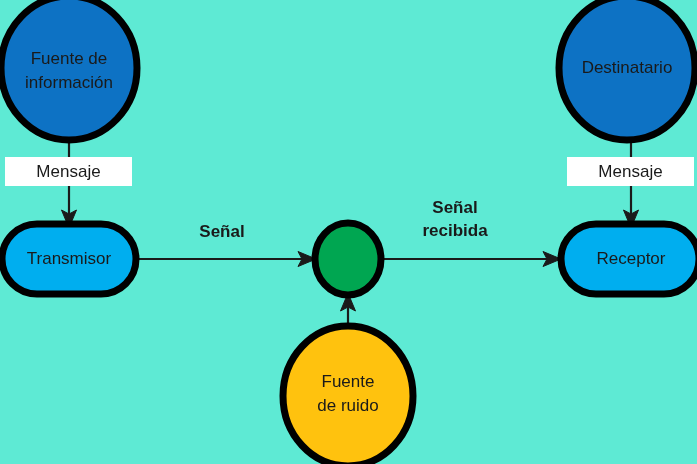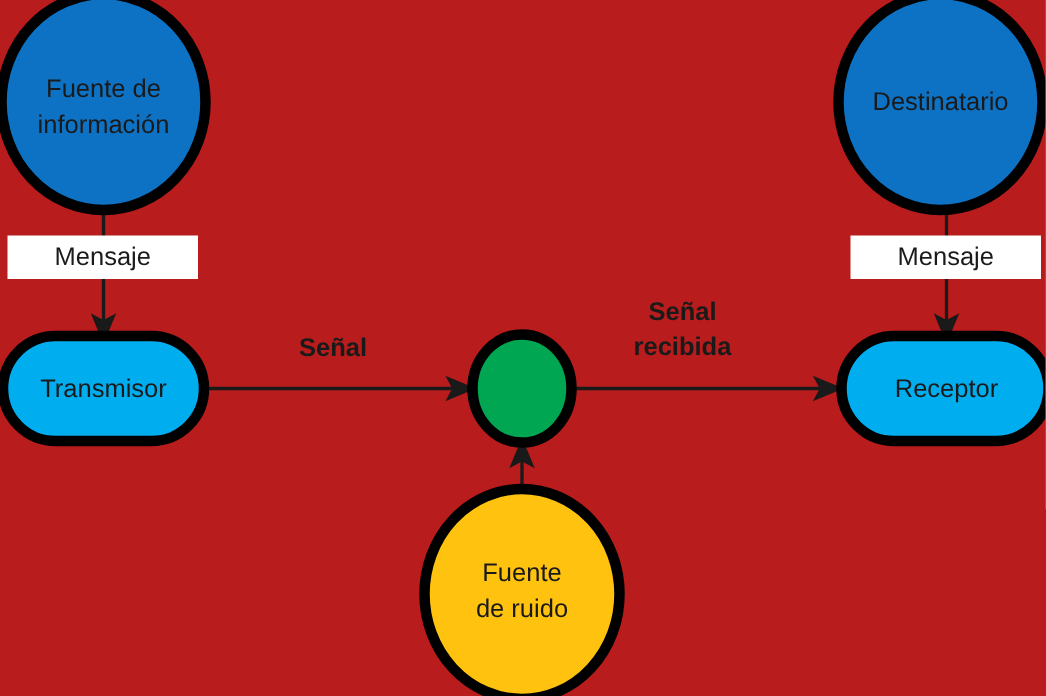--- a/index.html
+++ b/index.html
@@ -4,21 +4,21 @@
 <style>
   html, body {
     margin: 0;
     padding: 0;
     background: #808080;
   }
   #diagram-root {
     position: relative;
     width: 697px;
     height: 464px;
-    background: #b91c1c;
+    background: #5eead4;
     overflow: hidden;
     font-family: "Liberation Sans", sans-serif;
   }
   #shannon-svg {
     position: absolute;
     left: 0;
     top: 0;
     width: 697px;
     height: 464px;
     display: block;

